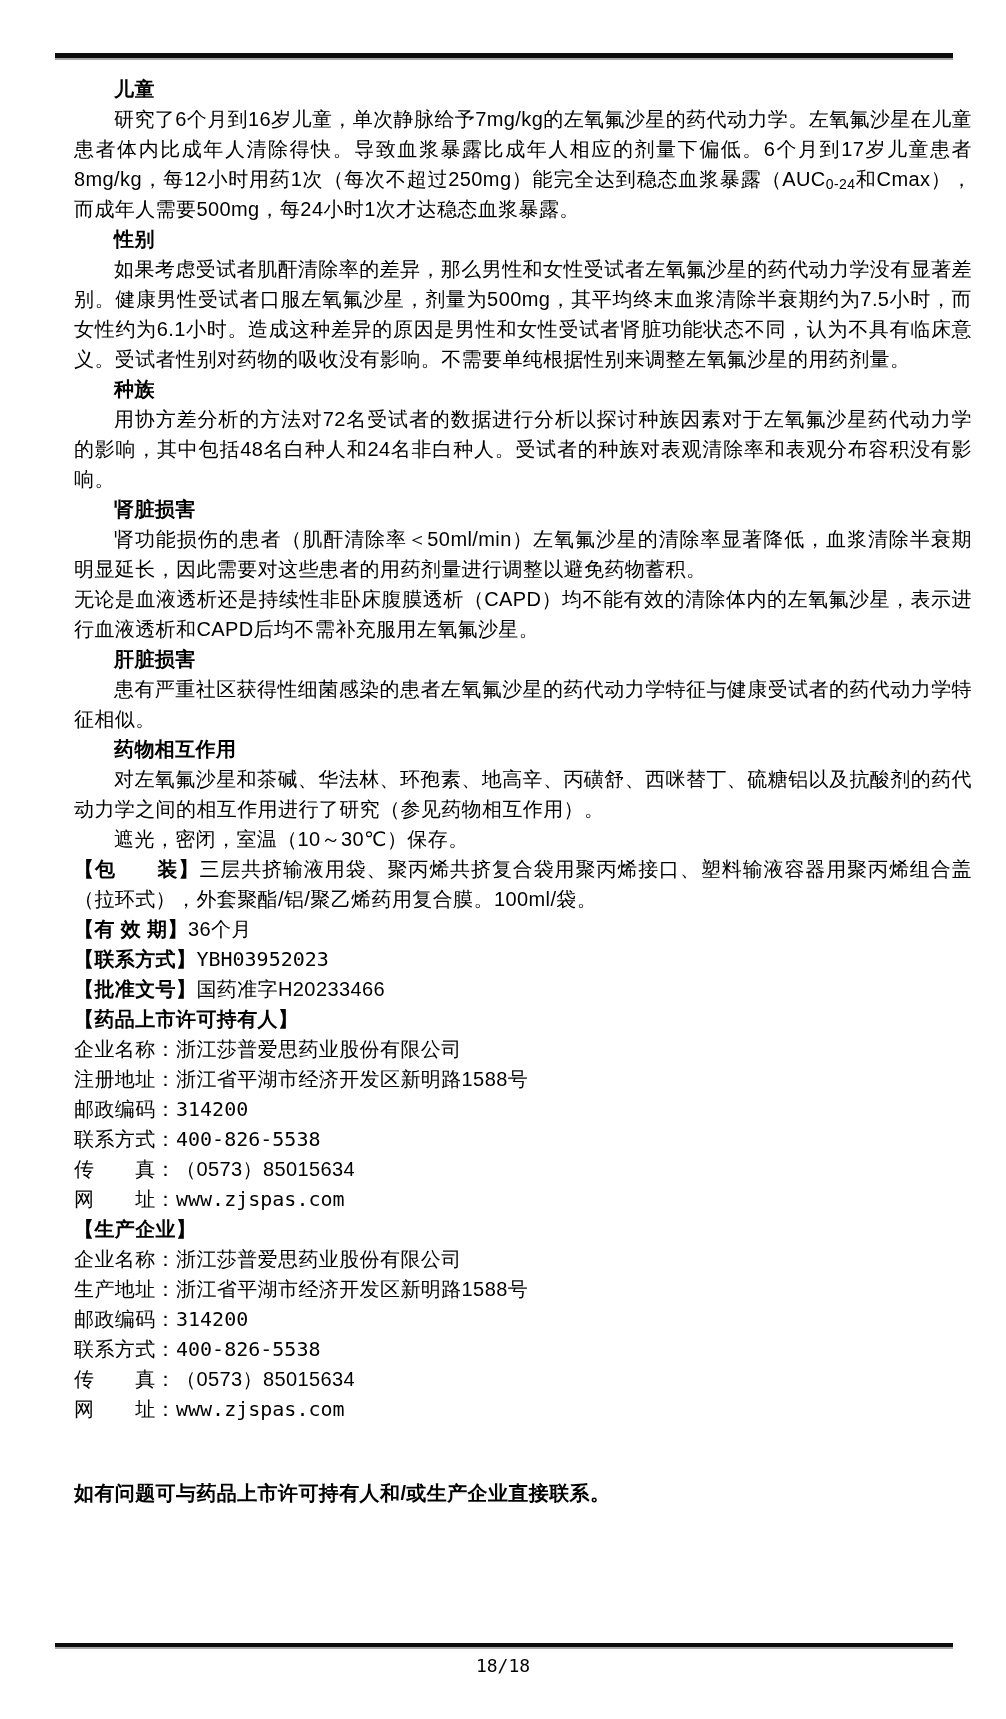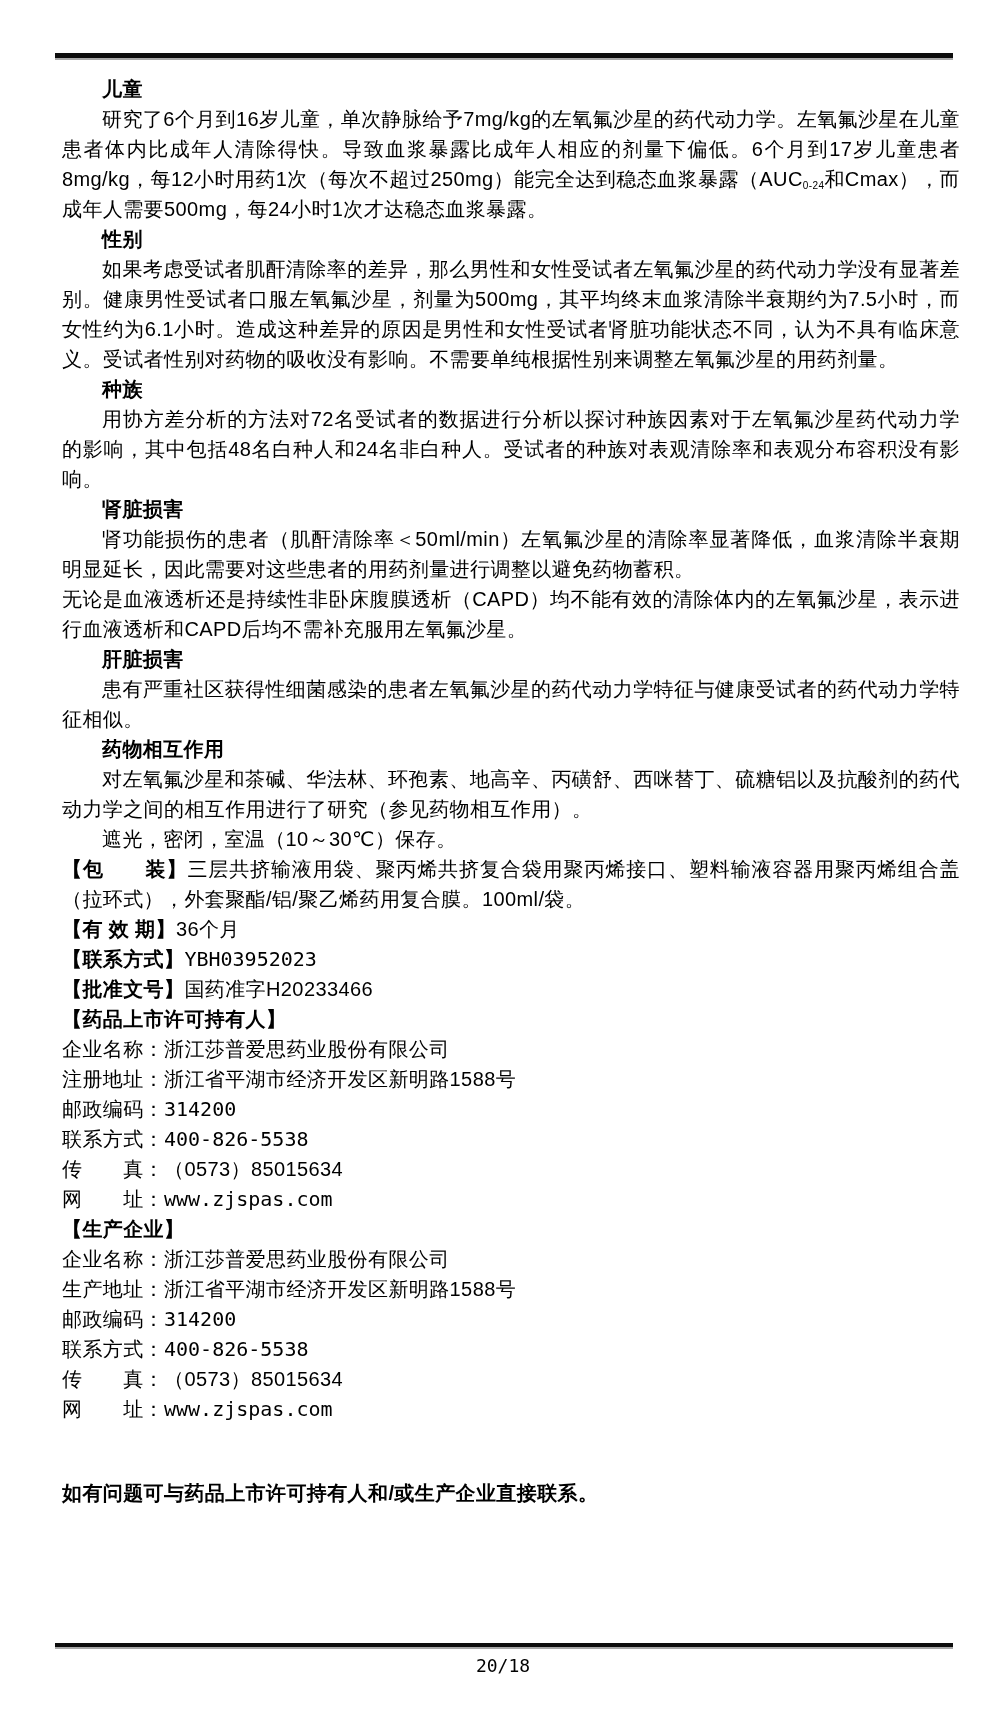--- a/index.html
+++ b/index.html
@@ -20,41 +20,41 @@
     position: absolute;
     left: 55px;
     top: 53px;
     width: 898px;
     height: 5px;
     background: #0d0d0d;
     border-bottom: 2px solid #a8a8a8;
   }
   .content {
     position: absolute;
-    left: 62px;
+    left: 74px;
     top: 74px;
     width: 898px;
     font-size: 20px;
     line-height: 30px;
     letter-spacing: 0.4px;
     text-align: justify;
   }
   .content p { margin: 0; }
   .heading {
     font-weight: 700;
     text-indent: 2em;
     text-align: left;
   }
   .para { text-indent: 2em; }
   .para.no-indent { text-indent: 0; }
   .blabel { font-weight: 700; }
   .indent1 { text-indent: 2em; }
   .mono { font-family: "DejaVu Sans Mono", "Liberation Mono", monospace; letter-spacing: 0; }
   sub.sm {
-    font-size: 10px;
+    font-size: 14px;
     line-height: 0;
     position: relative;
     top: 3px;
     vertical-align: baseline;
   }
   .footer-note {
     margin-top: 54px !important;
     text-align: left;
     font-weight: 700;
   }
@@ -130,15 +130,15 @@
     <p><span>邮政编码：</span><span class="mono">314200</span></p>
     <p><span>联系方式：</span><span class="mono">400-826-5538</span></p>
     <p><span>传　　真：</span><span>（0573）85015634</span></p>
     <p><span>网　　址：</span><span class="mono">www.zjspas.com</span></p>
 
     <p class="footer-note">如有问题可与药品上市许可持有人和/或生产企业直接联系。</p>
 
   </div>
 
   <div class="bottom-rule"></div>
-  <div class="page-number">20/18</div>
+  <div class="page-number">18/18</div>
 
 </div>
 
 </body></html>

